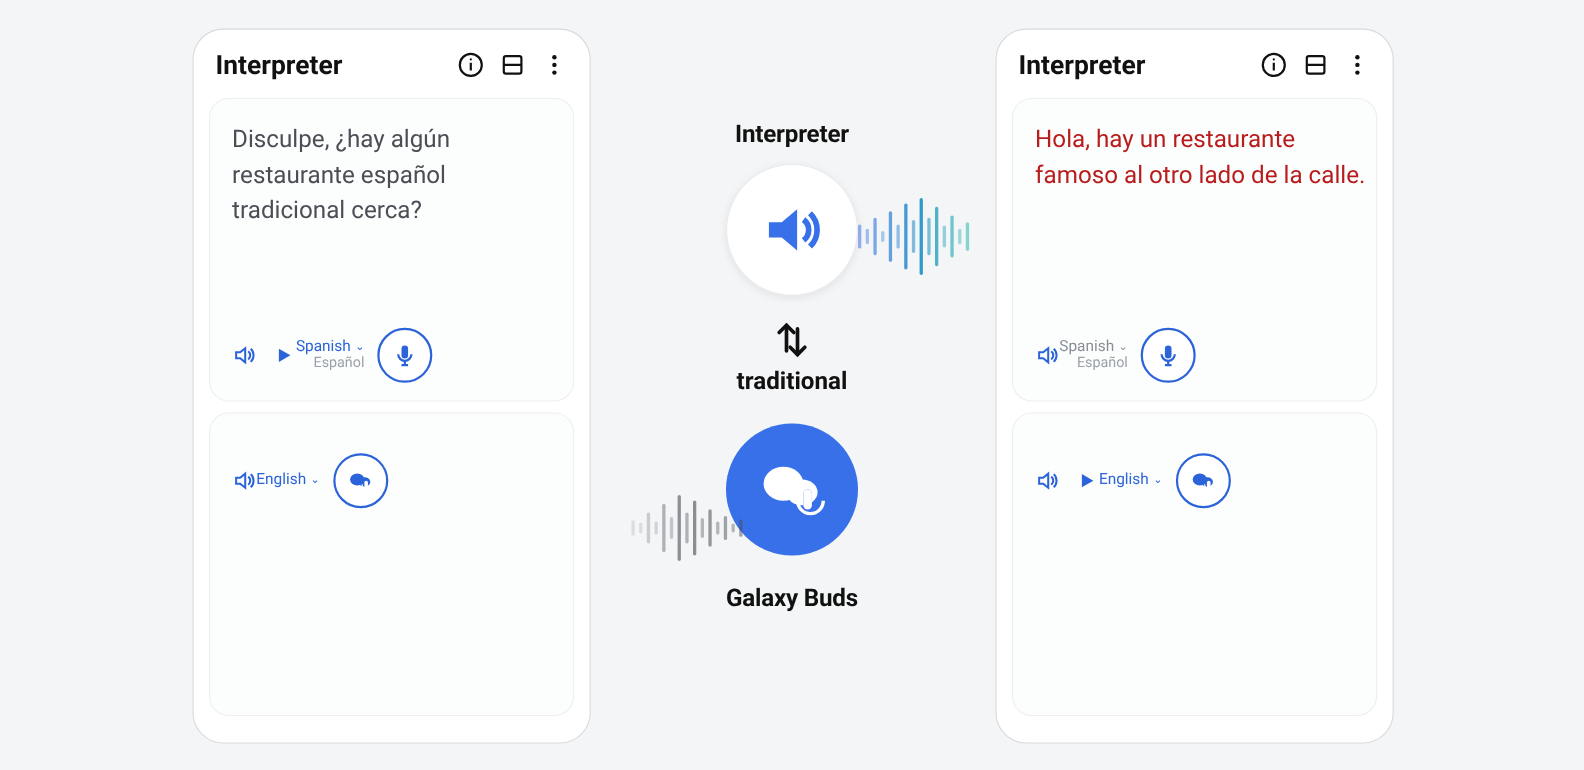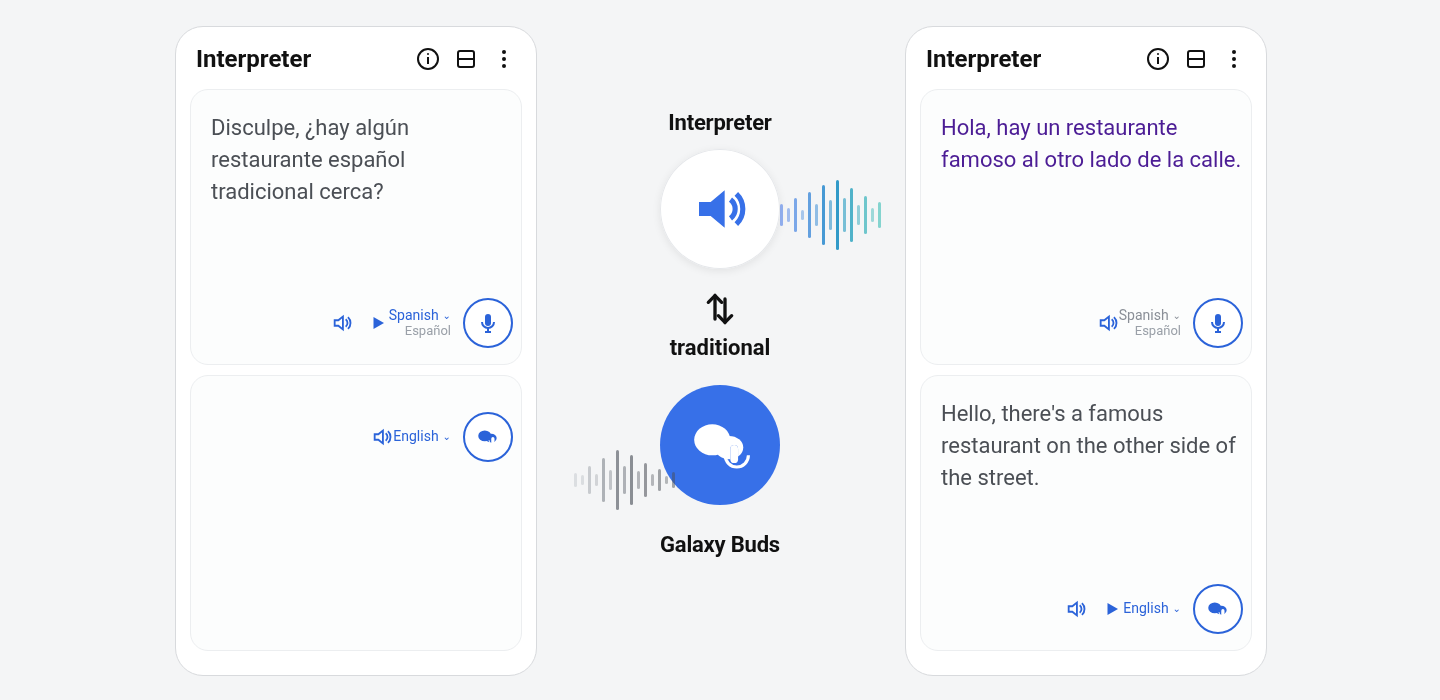--- a/index.html
+++ b/index.html
@@ -61,26 +61,26 @@
     justify-content: space-between;
     margin-bottom: 10px;
     flex: 1;
   }
   .card .text {
     font-size: 22px;
     line-height: 1.45;
     font-weight: 400;
   }
   .card .text.gray { color: #4b4f55; }
-  .card .text.blue { color: #4c1d95; }
+  .card .text.blue { color: #b91c1c; }
 
   .cardbar {
     display: flex;
     align-items: center;
-    justify-content: flex-end;
+    justify-content: flex-start;
     margin-top: 14px;
   }
   .cardbar .left-icons { display:flex; gap:14px; align-items:center; }
   .cardbar .right-group { display:flex; align-items:center; gap:12px; }
 
   .mini-icon {
     color:#2b63d9;
     display:flex; align-items:center; justify-content:center;
     width:22px; height:22px;
   }
@@ -305,21 +305,20 @@
                 <path d="M6 11 a6 6 0 0 0 12 0" fill="none" stroke="currentColor" stroke-width="2"></path>
                 <line x1="12" y1="17" x2="12" y2="21" stroke="currentColor" stroke-width="2"></line>
                 <line x1="9" y1="21" x2="15" y2="21" stroke="currentColor" stroke-width="2"></line>
               </svg>
           </div>
         </div>
       </div>
     </div>
 
     <div class="card">
-      <div class="text gray">Hello, there's a famous restaurant on the other side of the street.</div>
       <div class="cardbar">
         <div class="left-icons">
           <span class="mini-icon">
             <svg width="22" height="22" viewBox="0 0 24 24" fill="none" stroke="currentColor" stroke-width="2">
                 <polygon points="4,9 8,9 13,5 13,19 8,15 4,15" fill="none"></polygon>
                 <path d="M16 8 a5 5 0 0 1 0 8"></path>
                 <path d="M18.5 5.5 a9 9 0 0 1 0 13"></path>
               </svg>
           </span>
           <span class="mini-icon">

